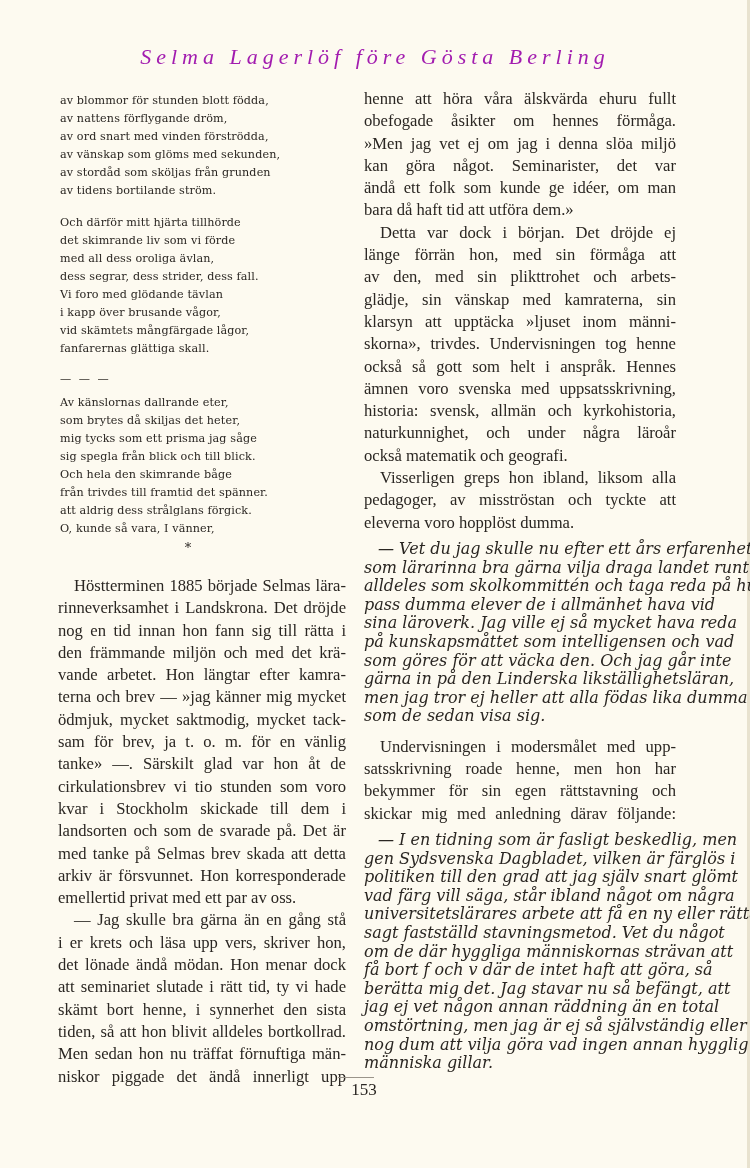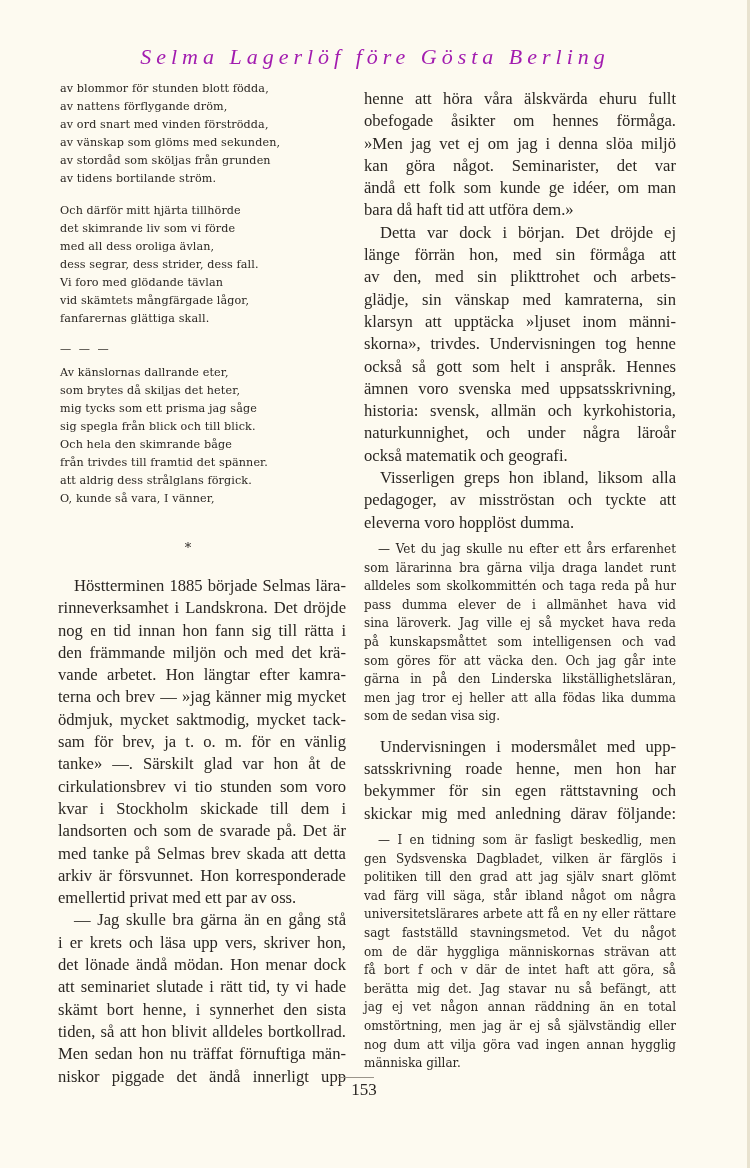--- a/index.html
+++ b/index.html
@@ -17,21 +17,21 @@
   .running-head {
     position: absolute; top: 44px; left: 0; width: 750px;
     text-align: center;
     font-family: Liberation Serif, serif;
     font-style: italic;
     font-size: 22px;
     letter-spacing: 5px;
     color: #a21caf;
   }
   .col-left {
-    position: absolute; left: 60px; top: 80px; width: 258px;
+    position: absolute; left: 60px; top: 92px; width: 258px;
   }
   .col-right {
     position: absolute; left: 364px; top: 88px; width: 312px;
   }
   .poem {
     font-size: 11.2px; line-height: 18px;
     font-family: "DejaVu Serif", serif;
     letter-spacing: 0.1px;
   }
   .poem-line { white-space: nowrap; }
@@ -50,21 +50,21 @@
     text-align: justify;
   }
   .prose .line {
     display: block; text-align: justify; text-align-last: justify;
     white-space: nowrap; height: 22.3px;
   }
   .prose .line.last { text-align-last: left; }
   .prose .indent { padding-left: 16px; }
   .small {
     font-family: "DejaVu Serif", serif;
-    font-size: 12px; line-height: 18.6px;
+    font-size: 16px; line-height: 18.6px; font-style: italic;
   }
   .small .line {
     display: block; text-align: justify; text-align-last: justify;
     white-space: nowrap; height: 18.6px;
   }
   .small .line.last { text-align-last: left; }
   .small .indent { padding-left: 14px; }
   .block { margin-bottom: 0; }
   .gap-s { height: 6px; }
   .gap-m { height: 10px; }
@@ -93,20 +93,21 @@
     <div class="poem-line">av vänskap som glöms med sekunden,</div>
     <div class="poem-line">av stordåd som sköljas från grunden</div>
     <div class="poem-line">av tidens bortilande ström.</div>
   </div>
   <div class="stanza">
     <div class="poem-line">Och därför mitt hjärta tillhörde</div>
     <div class="poem-line">det skimrande liv som vi förde</div>
     <div class="poem-line">med all dess oroliga ävlan,</div>
     <div class="poem-line">dess segrar, dess strider, dess fall.</div>
     <div class="poem-line">Vi foro med glödande tävlan</div>
+    <div class="poem-line">i kapp över brusande vågor,</div>
     <div class="poem-line">vid skämtets mångfärgade lågor,</div>
     <div class="poem-line">fanfarernas glättiga skall.</div>
   </div>
   <div class="stanza-sep">— — —</div>
   <div class="stanza">
     <div class="poem-line">Av känslornas dallrande eter,</div>
     <div class="poem-line">som brytes då skiljas det heter,</div>
     <div class="poem-line">mig tycks som ett prisma jag såge</div>
     <div class="poem-line">sig spegla från blick och till blick.</div>
     <div class="poem-line">Och hela den skimrande båge</div>

